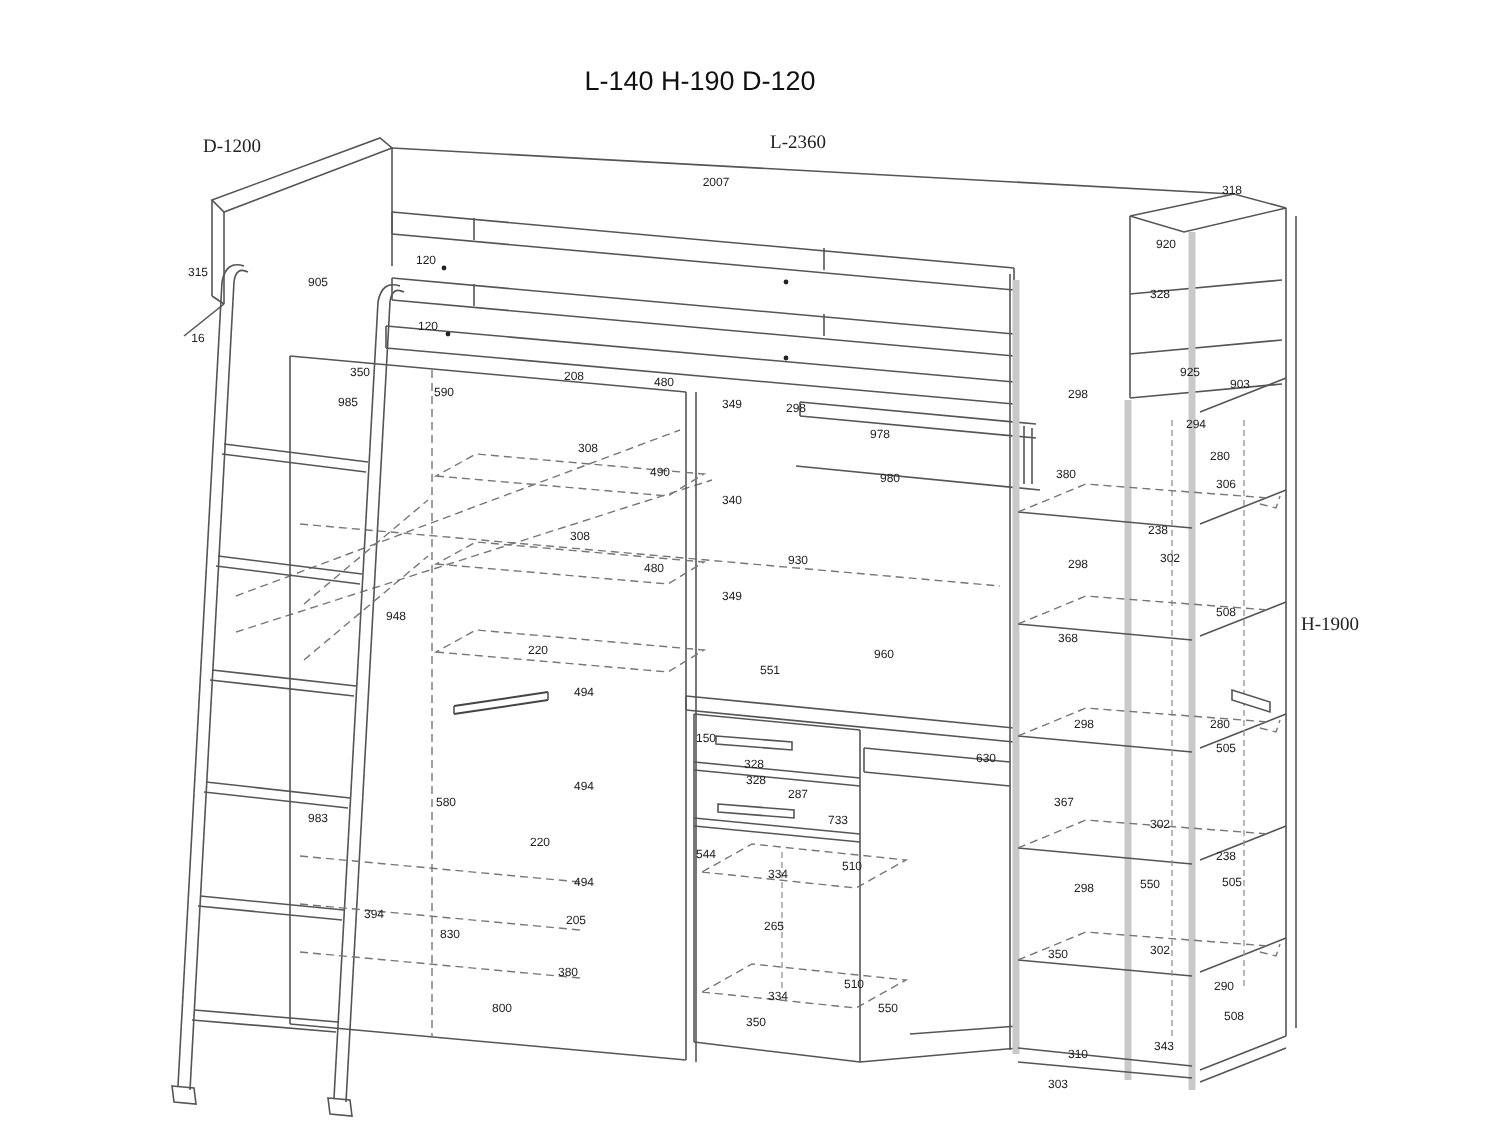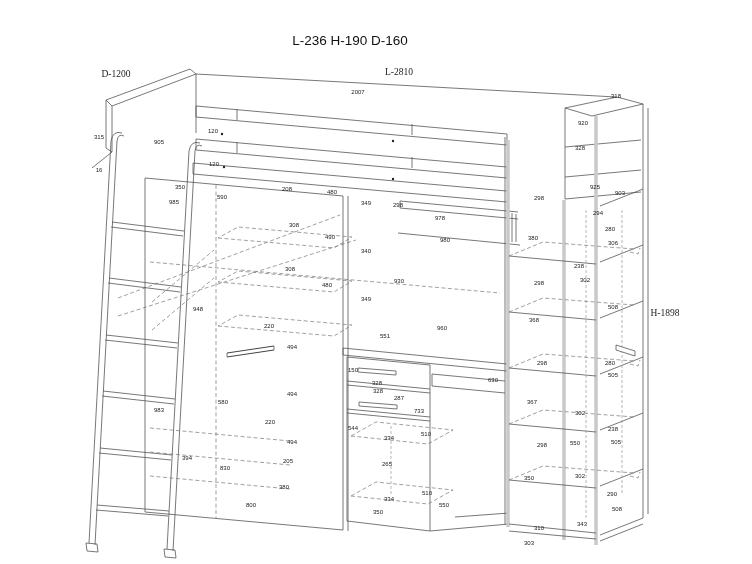--- a/index.html
+++ b/index.html
@@ -20,21 +20,21 @@
   .dashl{stroke:#999;stroke-width:.7;fill:none;stroke-dasharray:3 2;}
   .gray{stroke:#c9c9c9;stroke-width:3.5;fill:none;}
   .fillw{fill:#fff;stroke:#555;stroke-width:.8;}
   .dot{fill:#222;}
 </style>
 </head>
 <body>
 
 <div id="stage">
 
-  <div class="subtitle">L-236 H-190 D-160</div>
+  <div class="subtitle">L-140 H-190 D-120</div>
 
   <svg width="752" height="564" viewBox="0 0 752 564">
 
     <g>
       <path class="ln" d="M106,100 L190,69 L196,74 L112,106 Z"></path>
       <line class="ln" x1="106" y1="100" x2="106" y2="148"></line>
       <line class="ln" x1="112" y1="106" x2="112" y2="152"></line>
       <line class="ln" x1="196" y1="74" x2="196" y2="133"></line>
       <line class="ln" x1="106" y1="148" x2="112" y2="152"></line>
       <line class="ln" x1="92" y1="168" x2="112" y2="152"></line>
@@ -200,22 +200,22 @@
       <path class="fillw" d="M616,345 L635,351 L635,356 L616,350 Z"></path>
 
       <line class="ln" x1="509" y1="524" x2="596" y2="533"></line>
       <line class="ln" x1="509" y1="531" x2="596" y2="539"></line>
       <line class="ln" x1="600" y1="535" x2="643" y2="518"></line>
       <line class="ln" x1="600" y1="541" x2="643" y2="524"></line>
     </g>
   </svg>
 
   <div class="biglabel" style="left:116px;top:74px;">D-1200</div>
-  <div class="biglabel" style="left:399px;top:72px;">L-2810</div>
-  <div class="biglabel" style="left:665px;top:313px;">H-1898</div>
+  <div class="biglabel" style="left:399px;top:72px;">L-2360</div>
+  <div class="biglabel" style="left:665px;top:313px;">H-1900</div>
 
   <div id="dims">
       <span class="dim" style="left: 358px; top: 92px;">2007</span>
       <span class="dim" style="left: 616px; top: 96px;">318</span>
       <span class="dim" style="left: 99px; top: 137px;">315</span>
       <span class="dim" style="left: 159px; top: 142px;">905</span>
       <span class="dim" style="left: 213px; top: 131px;">120</span>
       <span class="dim" style="left: 214px; top: 164px;">120</span>
       <span class="dim" style="left: 99px; top: 170px;">16</span>
       <span class="dim" style="left: 583px; top: 123px;">920</span>

